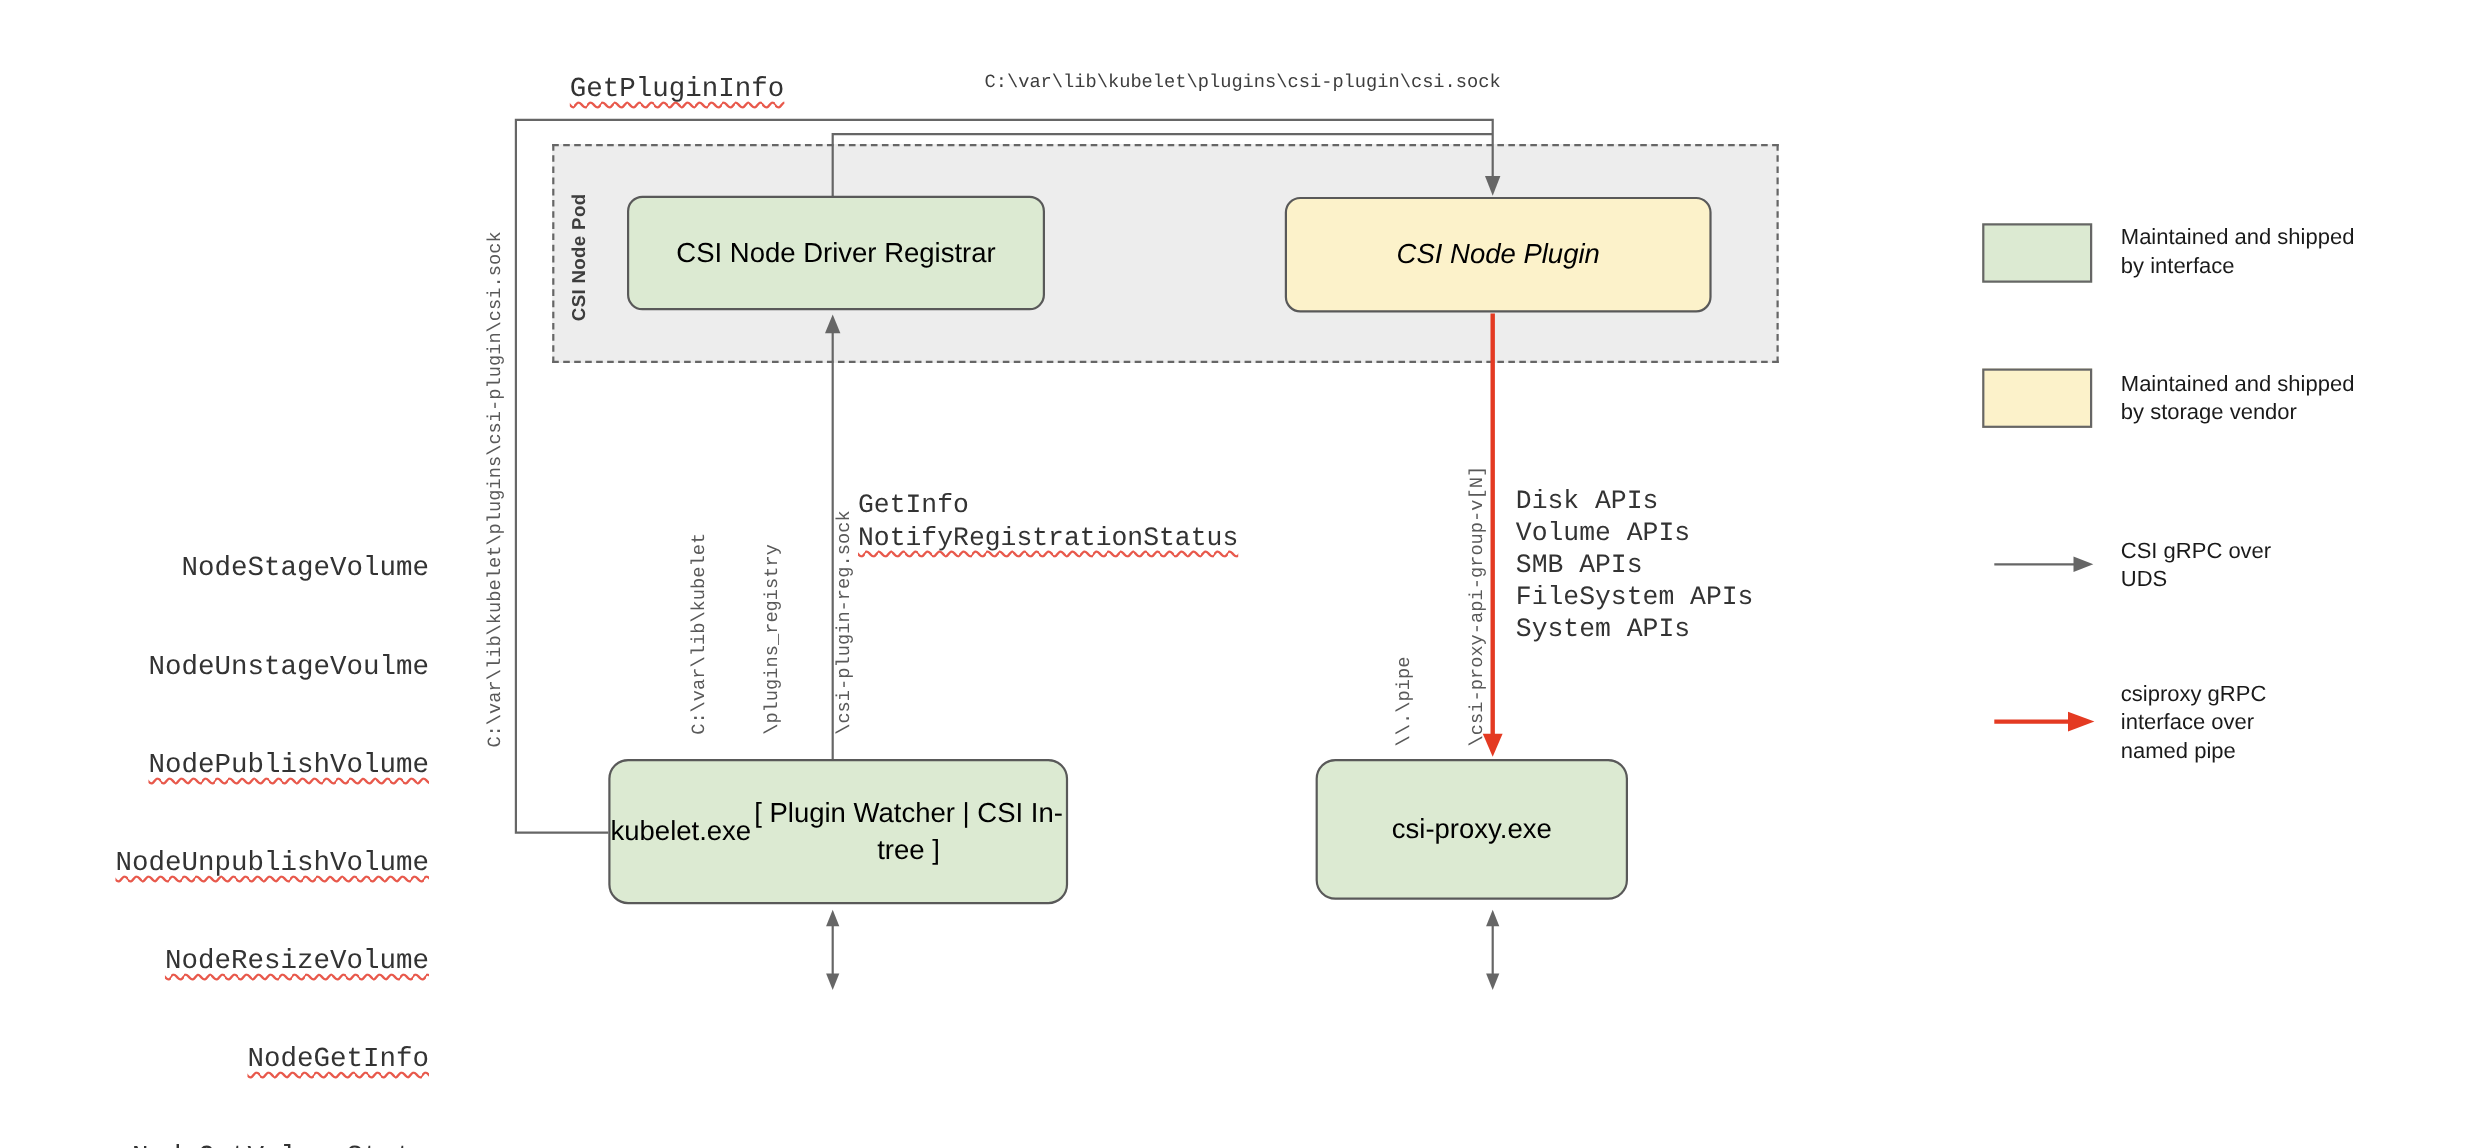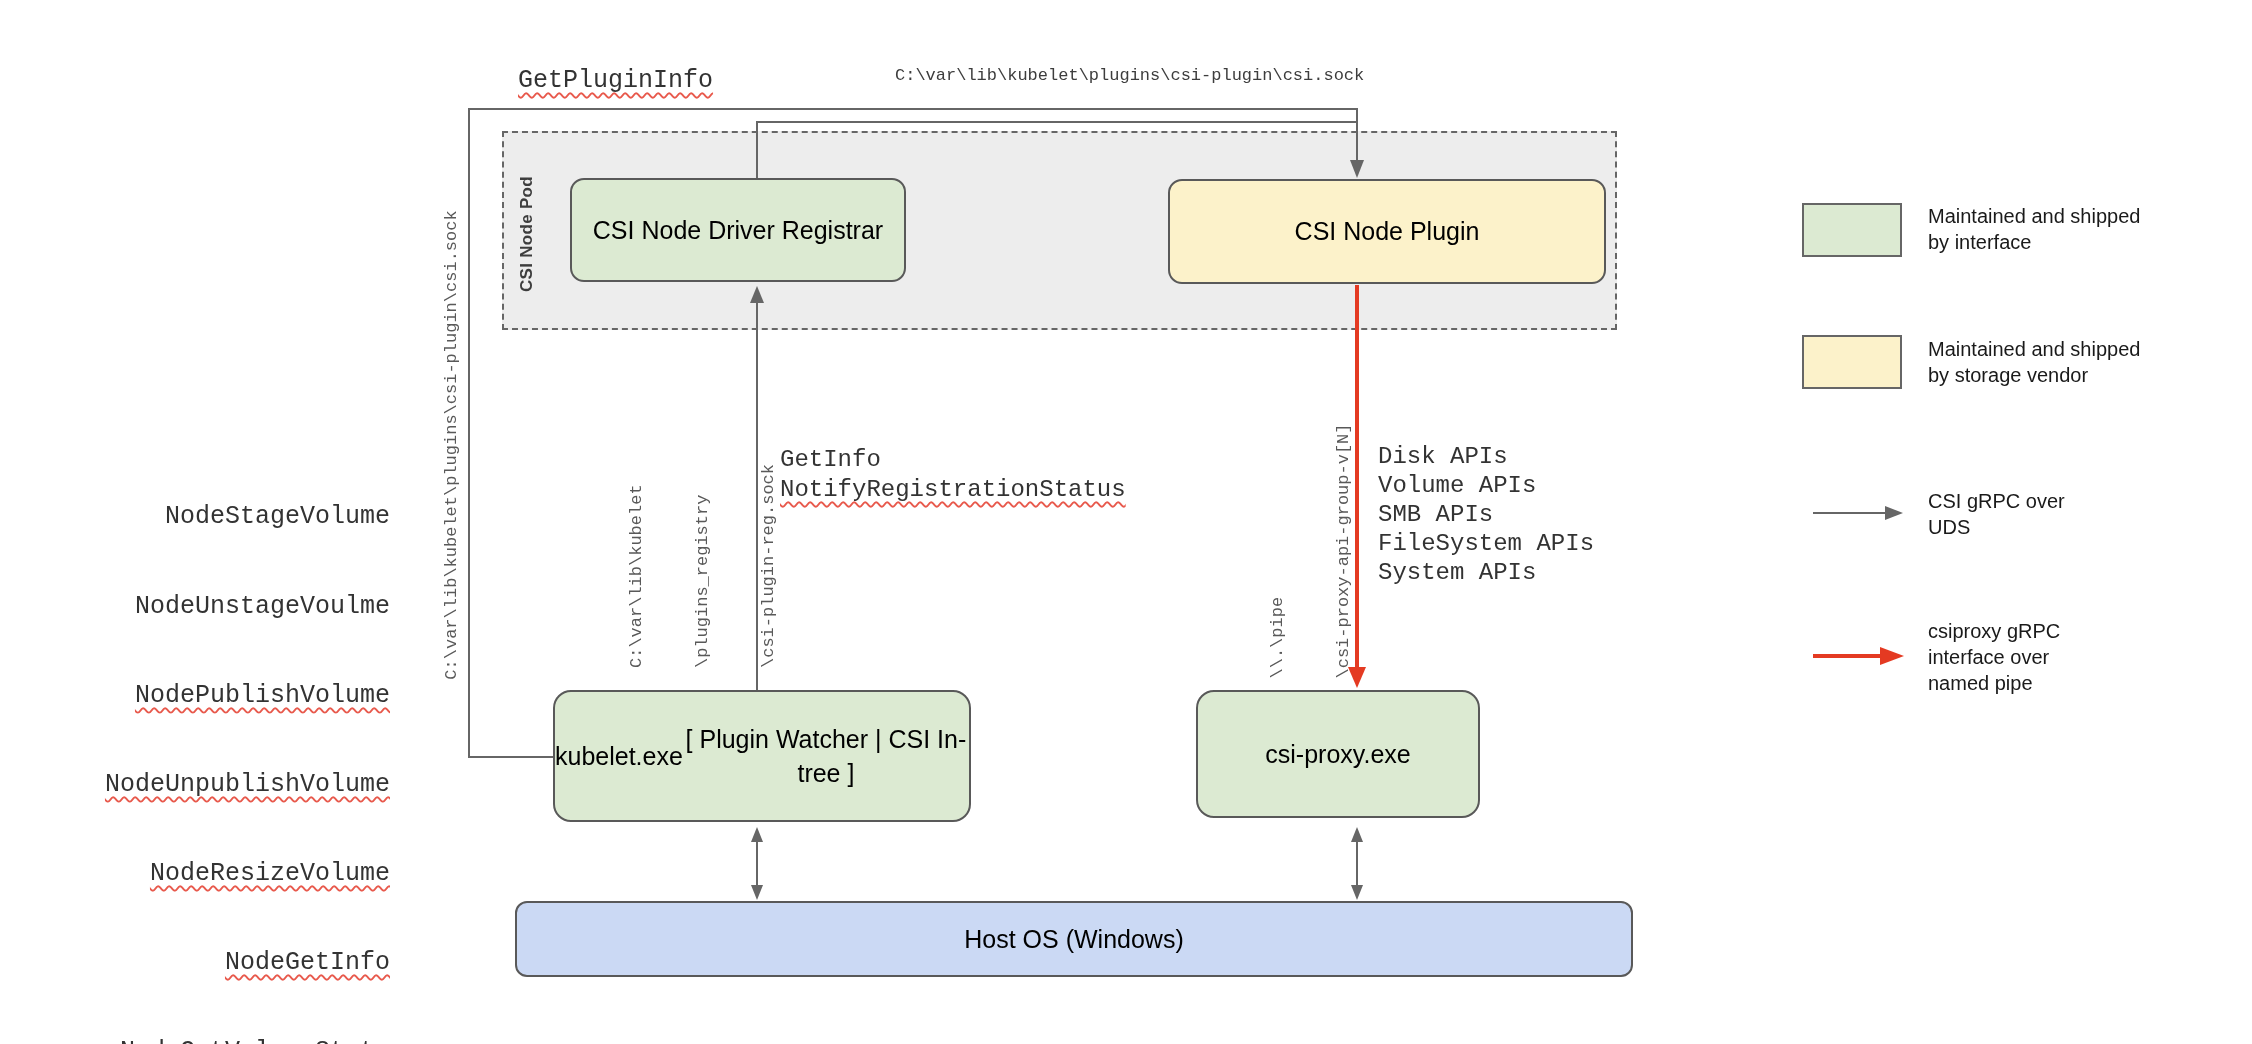--- a/index.html
+++ b/index.html
@@ -9,22 +9,22 @@
     --path-gray:#595959; --black:#000000;
   }
   *{margin:0;padding:0;box-sizing:border-box;}
   body{background:#ffffff;font-family:"Liberation Sans",sans-serif;}
   .canvas{position:relative;width:2252px;height:1044px;background:#fff;overflow:hidden;}
   .mono{font-family:"Liberation Mono","DejaVu Sans Mono",monospace;}
   .abs{position:absolute;}
   .box{position:absolute;border:2px solid var(--box-border);display:flex;align-items:center;justify-content:center;text-align:center;color:var(--black);}
   .rounded{border-radius:14px;}
   .pod{position:absolute;left:502px;top:131px;width:1115px;height:199px;background:var(--pod-fill);border:2px dashed var(--line-gray);}
-  .box-registrar{left:570px;top:178px;width:336px;height:104px;background:var(--green-fill);font-size:25px;}
-  .box-plugin{left:1168px;top:179px;width:438px;height:105px;background:var(--yellow-fill);font-size:25px;}
+  .box-registrar{left:570px;top:178px;width:380px;height:104px;background:var(--green-fill);font-size:25px;}
+  .box-plugin{left:1168px;top:179px;width:388px;height:105px;background:var(--yellow-fill);font-size:25px;font-style:italic;}
   .box-kubelet{left:553px;top:690px;width:418px;height:132px;background:var(--green-fill);font-size:25px;line-height:34px;border-radius:18px;flex-direction:row;}
   .box-proxy{left:1196px;top:690px;width:284px;height:128px;background:var(--green-fill);font-size:25px;border-radius:18px;}
   .box-hostos{left:515px;top:901px;width:1118px;height:76px;background:var(--blue-fill);font-size:25px;border-radius:12px;}
   .rpc-big{font-size:25px;color:var(--text-dark);}
   .path-small{font-size:17px;color:var(--path-gray);}
   .squiggle{text-decoration-line:underline;text-decoration-style:wavy;text-decoration-color:var(--squiggle-red);text-decoration-thickness:2px;text-underline-offset:5px;}
   .vlabel{position:absolute;white-space:pre;transform:translate(-50%,-50%) rotate(-90deg);}
   .vlabel span{display:block;}
   .node-ops{right:1862px;top:443px;text-align:right;line-height:29.7px;white-space:pre;}
   .node-ops span{display:block;}
@@ -108,21 +108,20 @@
     <span>System APIs</span>
   </div>
 
   <div class="box rounded box-registrar">CSI Node Driver Registrar</div>
   <div class="box rounded box-plugin">CSI Node Plugin</div>
   <div class="box box-kubelet">
     <span>kubelet.exe</span>
     <span>[ Plugin Watcher | CSI In-tree ]</span>
   </div>
   <div class="box box-proxy">csi-proxy.exe</div>
-  <div class="box box-hostos">Host OS (Windows)</div>
 
   <div class="legend-swatch" style="top:203px;background:var(--green-fill);"></div>
   <div class="legend-text" style="top:203px;">
     <span>Maintained and shipped</span>
     <span>by interface</span>
   </div>
   <div class="legend-swatch" style="top:335px;background:var(--yellow-fill);"></div>
   <div class="legend-text" style="top:336px;">
     <span>Maintained and shipped</span>
     <span>by storage vendor</span>

